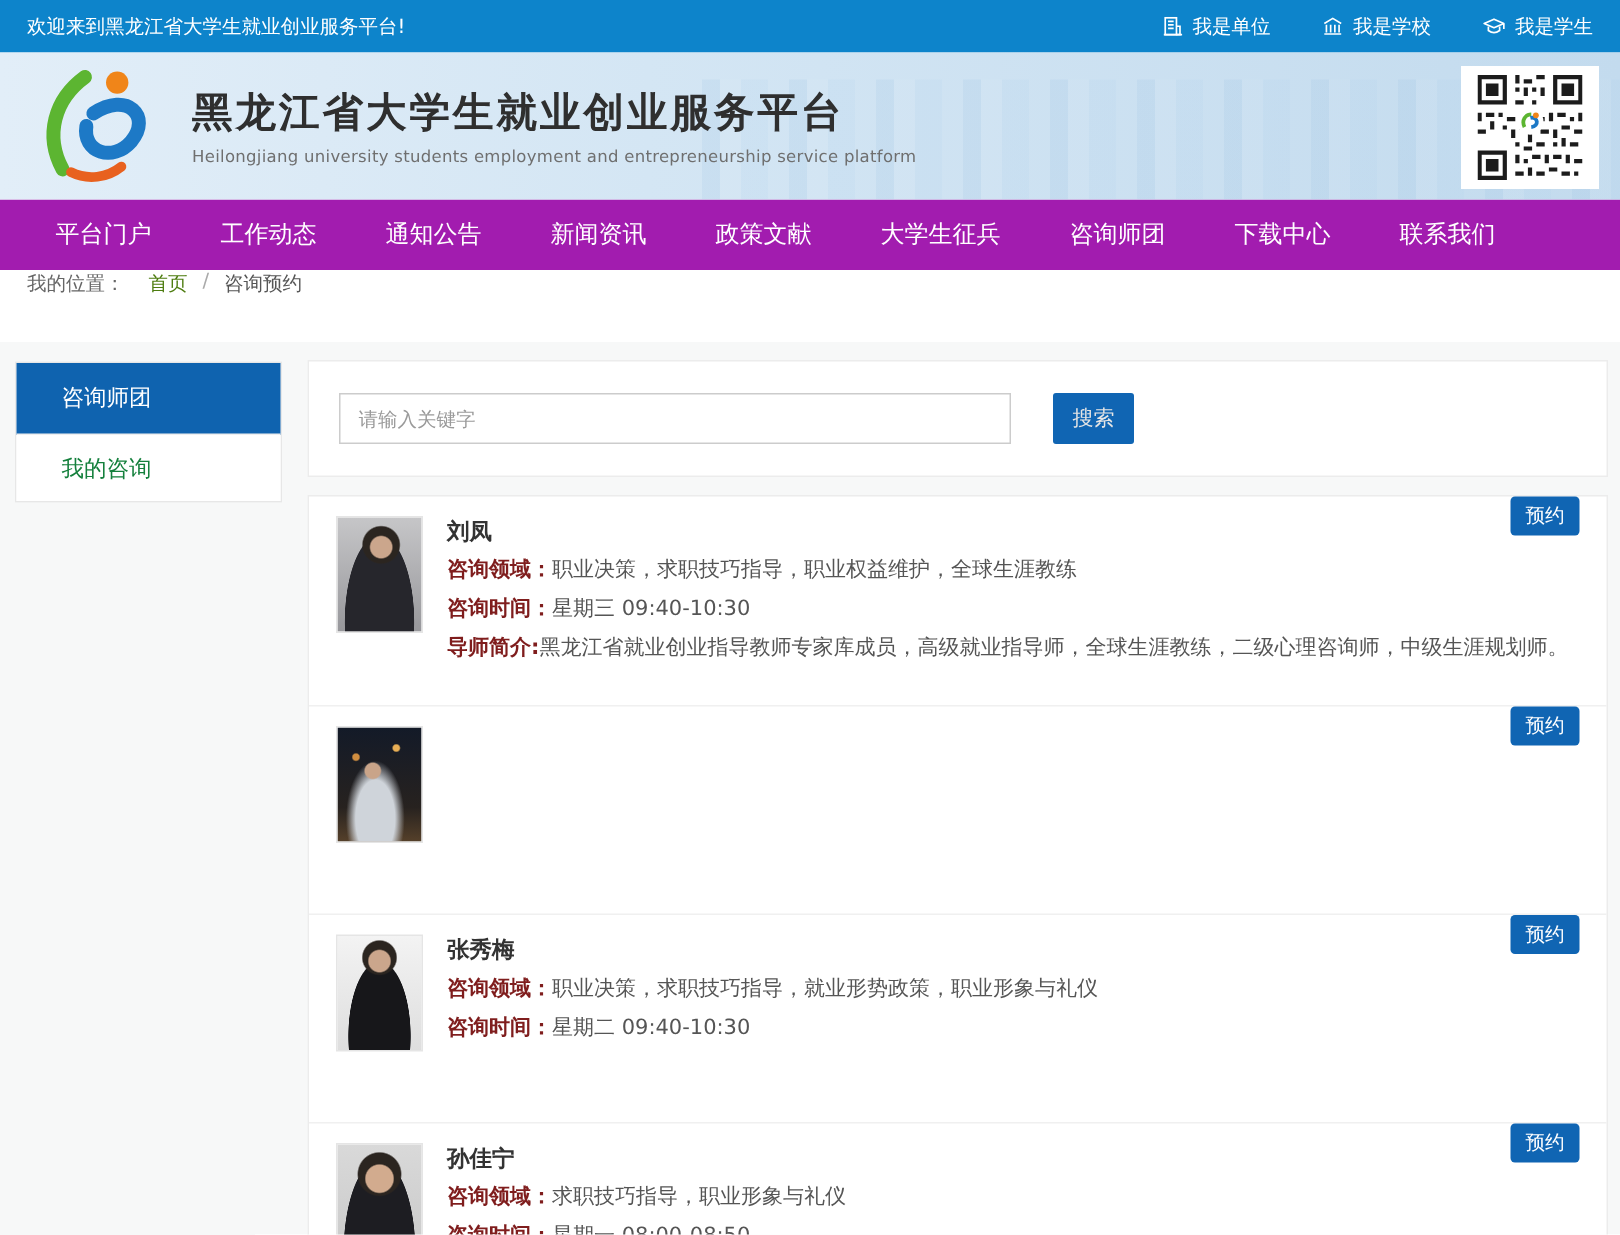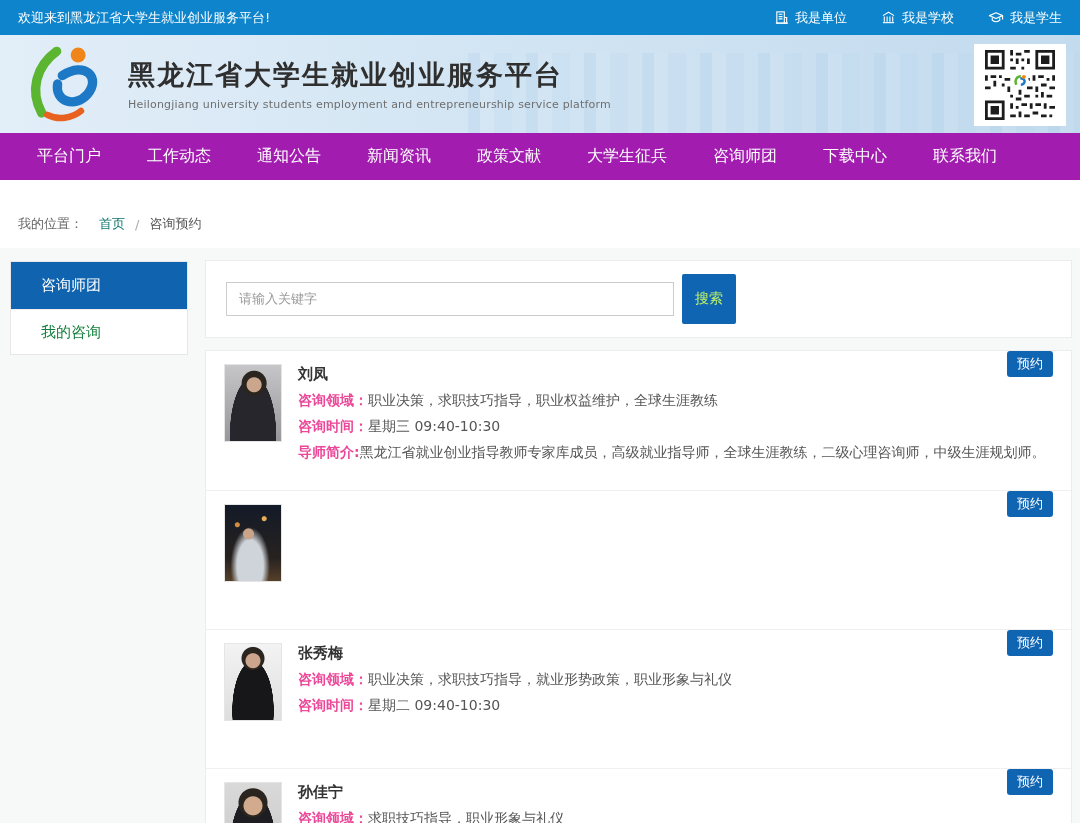--- a/index.html
+++ b/index.html
@@ -27,55 +27,55 @@
   .site-subtitle { font-size:11px; color:#6f6f6f; margin-top:5px; letter-spacing:.2px; }
   .qr-box { position:absolute; z-index:2; right:14px; top:9px; width:92px; height:82px;
     background:#fff; display:flex; align-items:center; justify-content:center; }
 
   
   .nav { height:47px; background:#a21caf; display:flex; align-items:stretch; padding:0 14px; }
   .nav-item { color:#fff; font-size:16px; padding:0 23px; display:flex; align-items:center;
     cursor:pointer; white-space:nowrap; }
 
   
-  .breadcrumb { height:48px; background:#fff; display:flex; align-items:center;
-    padding:0 18px; font-size:13px; color:#666;margin-top:20px; }
-  .breadcrumb-home { color:#0f766e; margin-left:16px; cursor:pointer; }
+  .breadcrumb { height:48px; background:#fff; display:flex; align-items:flex-start;
+    padding:0 18px; font-size:13px; color:#666; }
+  .breadcrumb-home { color:#4d7c0f; margin-left:16px; cursor:pointer; }
   .breadcrumb-sep { margin:0 10px; color:#aaa; }
   .breadcrumb-current { color:#555; }
 
   
   .content { background:#f7f8f8; height:595px; display:flex; align-items:flex-start;
     padding:0 8px 0 10px; }
 
   .sidebar { width:178px; background:#fff; border:1px solid #e7e7e7; margin-top:13px; flex:none; }
   .side-item { height:48px; display:flex; align-items:center; padding-left:30px;
     font-size:15px; color:#15803d; border-bottom:1px solid #efefef; cursor:pointer; background:#fff; }
   .side-item:last-child { border-bottom:none; height:44px; }
   .side-item.active { background:#0f63af; color:#fff; }
 
   .main { flex:1; margin-left:17px; margin-top:12px; }
   .search-card { background:#fff; border:1px solid #ececec; padding:22px 20px; height:78px;
     display:flex; align-items:center; }
   .search-input { width:448px; height:34px; border:1px solid #ccc; padding:0 12px;
     font-size:13px; color:#c2410c; outline:none; background:#fff;
-    font-family:Liberation Serif, serif; }
+    font-family:Liberation Sans, sans-serif; }
   .search-input::placeholder { color:#9a9a9a; }
-  .search-btn { height:50px; min-width:54px; padding:0 12px; margin-left:8px;
-    background:#1065b3; color:#bef264; border:none; border-radius:2px; font-size:14px;
+  .search-btn { height:34px; min-width:54px; padding:0 12px; margin-left:28px;
+    background:#1065b3; color:#e5e5e5; border:none; border-radius:2px; font-size:14px;
     cursor:pointer; font-family:inherit; }
 
   .list-card { background:#fff; border:1px solid #ececec; margin-top:12px; min-height:520px; }
   .entry { position:relative; height:139px; padding:13px 18px; display:flex; }
   .entry + .entry { border-top:1px solid #f0f0f0; }
   .photo { width:58px; height:78px; flex:none; border:1px solid #e5e5e5; }
   .info { margin-left:16px; padding-top:1px; font-size:14px; color:#555; max-width:780px; }
   .consultant-name { font-size:15px; font-weight:bold; color:#333; }
   .line { margin-top:7px; line-height:19px; white-space:nowrap; }
-  .label { font-weight:bold; color:#ec4899; }
+  .label { font-weight:bold; color:#7f1d1d; }
   .reserve-btn { position:absolute; right:18px; top:0; width:46px; height:26px;
     background:#1065b3; color:#fff; border:none; border-radius:3px; font-size:13px;
     cursor:pointer; font-family:inherit; }
 
   
   .photo-0 { background:
       radial-gradient(circle at 52% 26%, #cba68c 0 7px, transparent 8px),
       radial-gradient(circle at 52% 24%, #2b2520 0 12px, transparent 13px),
       radial-gradient(ellipse at 50% 92%, #26262c 0 58%, transparent 59%),
       linear-gradient(180deg,#c6c6c8 0%,#97979b 100%); }

